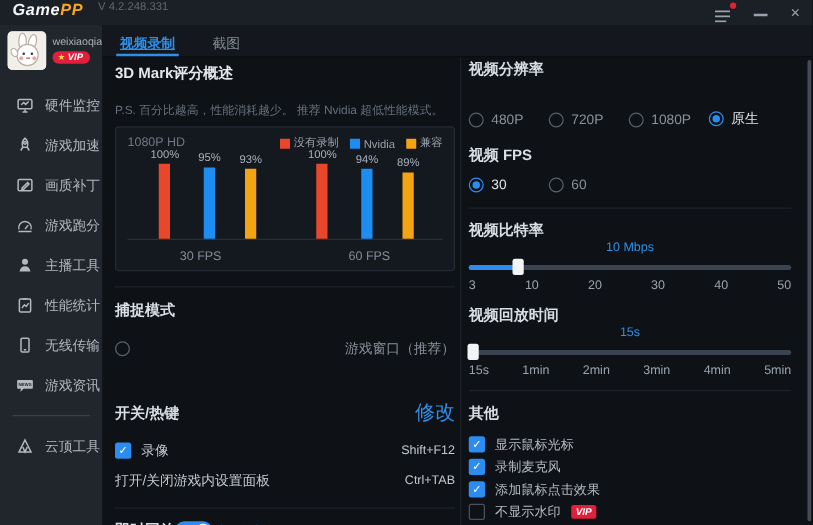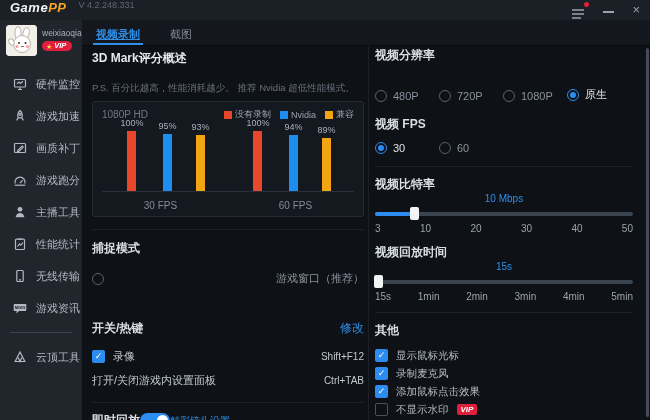--- a/index.html
+++ b/index.html
@@ -296,21 +296,21 @@
       <div class="divider" style="margin-top:12px;"></div>
 
       <div class="sec-title" style="margin-top:10px;">捕捉模式</div>
       <div class="radio-opt" style="margin-top:14px; width:auto;justify-content:space-between;">
         <span class="radio"></span>
         <span class="rlabel">游戏窗口（推荐）</span>
       </div>
 
       <div class="hk-head" style="margin-top:34px;">
         <div class="sec-title">开关/热键</div>
-        <div class="link" style="font-size:12px;">修改</div>
+        <div class="link" style="font-size:16px;">修改</div>
       </div>
       <div class="hk-row" style="margin-top:12px;">
         <div class="hk-left">
           <span class="checkbox">✓</span>
           <span class="hk-label">录像</span>
         </div>
         <span class="hk-key">Shift+F12</span>
       </div>
       <div class="hk-row" style="margin-top:9px;">
         <span class="hk-label">打开/关闭游戏内设置面板</span>

